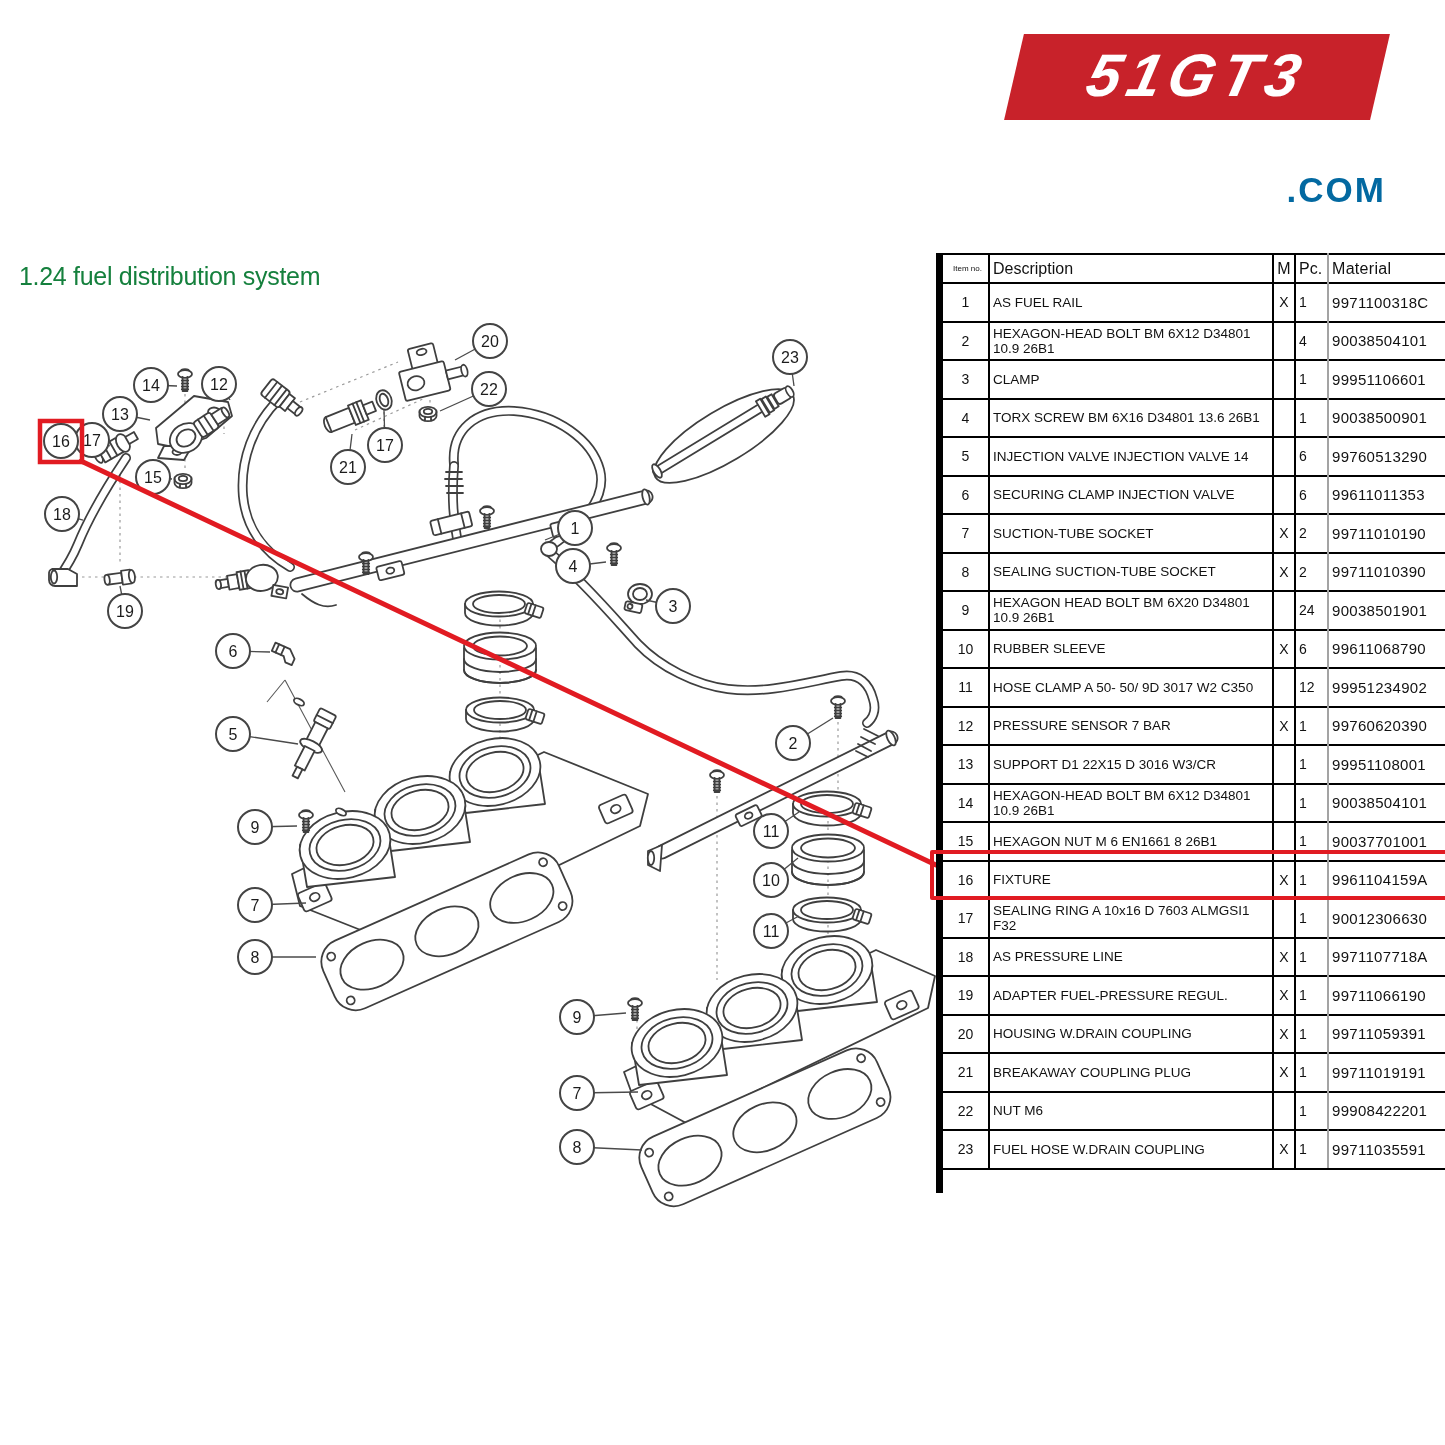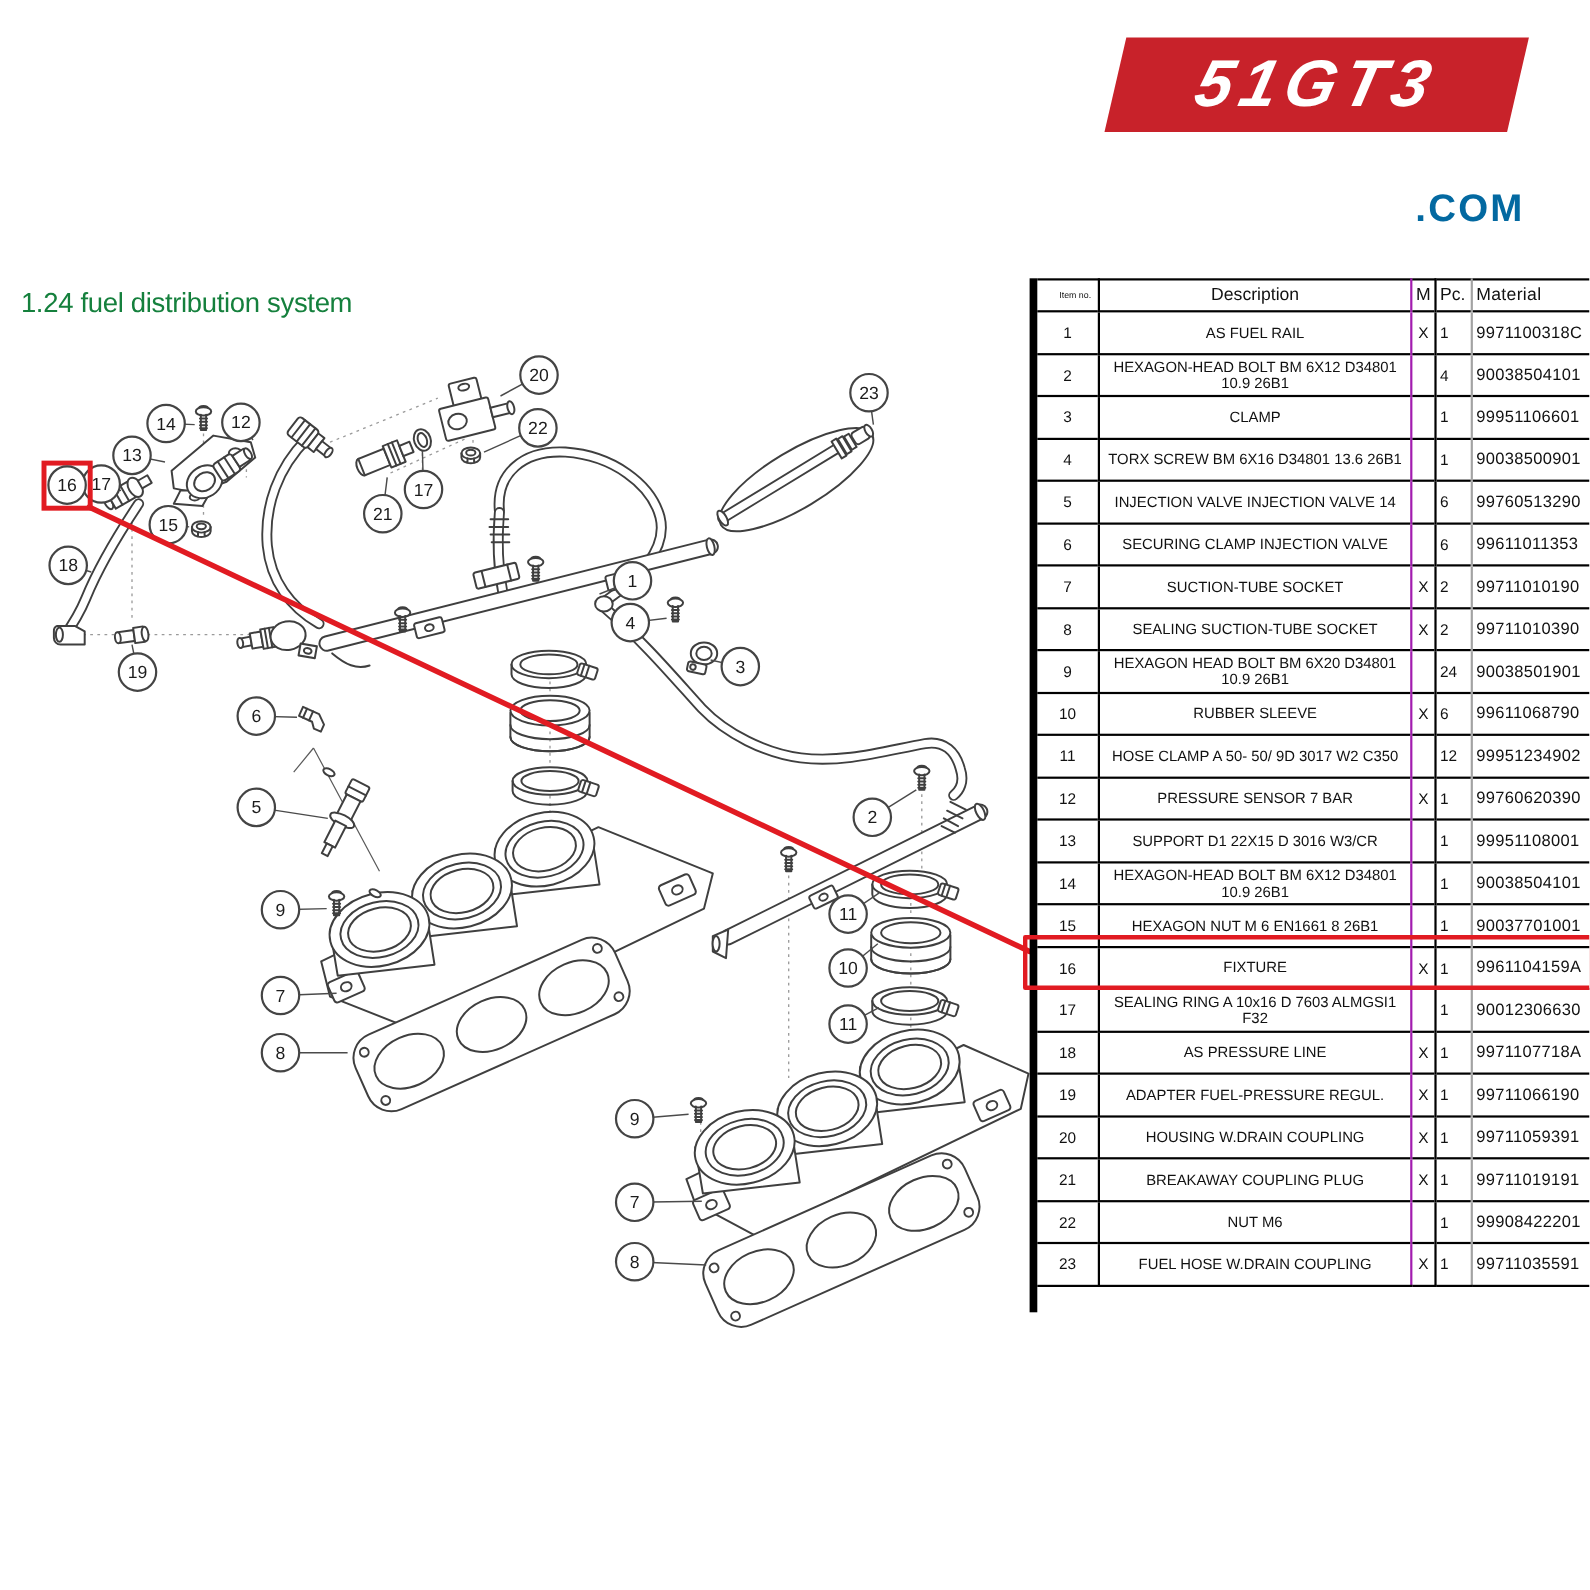--- a/index.html
+++ b/index.html
@@ -15,27 +15,27 @@
             letter-spacing:2px;margin-top:48px;}
   
   .title{position:absolute;left:19px;top:262px;font-size:25px;letter-spacing:-0.3px;color:#15803d;}
   
   .tbar{position:absolute;left:936px;top:253px;width:7px;height:940px;background:#000;}
   table.parts{position:absolute;left:943px;top:253px;width:499px;border-collapse:collapse;
               table-layout:fixed;}
   table.parts td,table.parts th{border-top:2px solid #000;padding:1px 3px;vertical-align:middle;
               overflow:hidden;}
   table.parts .c-item{width:32px;text-align:center;font-size:14px;border-right:2px solid #000;}
-  table.parts .c-desc{width:276px;text-align:center;font-size:13.5px;line-height:15px;
-              border-right:2px solid #a21caf;}
+  table.parts .c-desc{width:276px;text-align:left;font-size:13.5px;line-height:15px;
+              border-right:2px solid #000000;}
   table.parts .c-m{width:18px;text-align:center;font-size:14px;border-right:2px solid #000;padding:1px 1px;}
   table.parts .c-pc{width:25px;text-align:left;font-size:14px;border-right:2px solid #a3a3a3;}
   table.parts .c-mat{width:144px;text-align:left;font-size:15px;letter-spacing:0.3px;}
   table.parts thead th{height:25px;font-weight:normal;text-align:left;}
-  table.parts thead .c-item{font-size:8px;text-align:left;padding-left:20px;}
+  table.parts thead .c-item{font-size:8px;text-align:left;padding-left:10px;}
   table.parts thead .c-desc,table.parts thead .c-m,
   table.parts thead .c-pc,table.parts thead .c-mat{font-size:16px;}
   table.parts tbody tr{height:38.5px;}
   table.parts tbody tr:last-child td{border-bottom:2px solid #000;}
   .row-highlight{position:absolute;left:930px;top:850px;width:511px;height:42px;
                  border:4.5px solid #e11b22;border-radius:2px;pointer-events:none;}
   
   svg.diagram{position:absolute;left:0;top:0;}
   .ln{stroke:#3f3f3f;stroke-width:1.8;fill:none;stroke-linecap:round;stroke-linejoin:round;}
   .lnf{stroke:#3f3f3f;stroke-width:1.8;fill:#fff;stroke-linejoin:round;}

